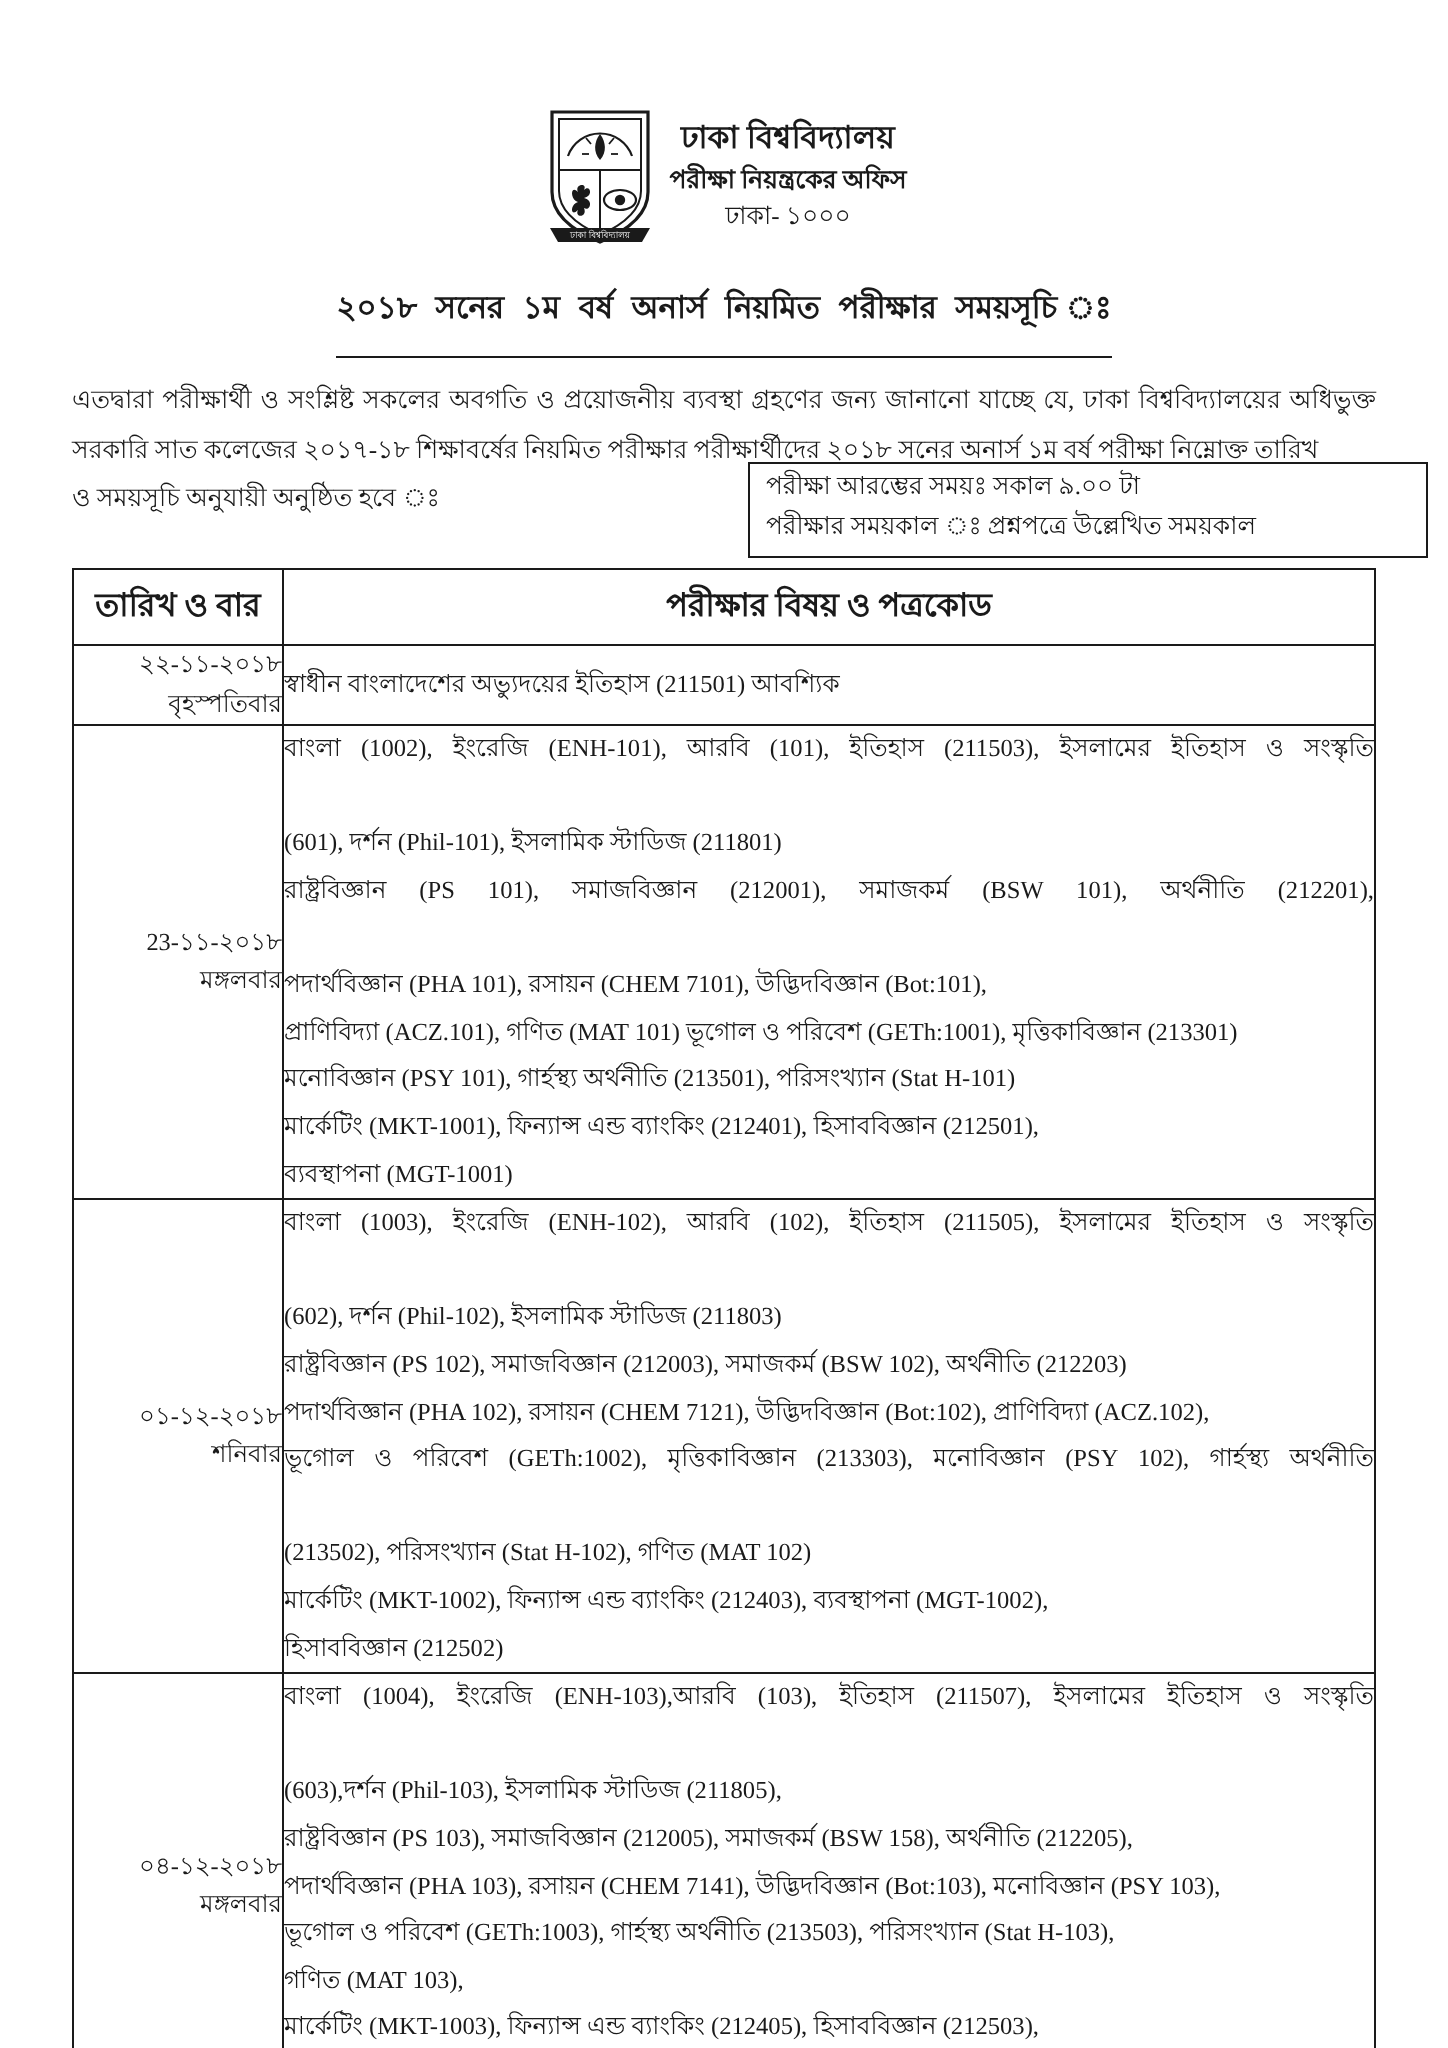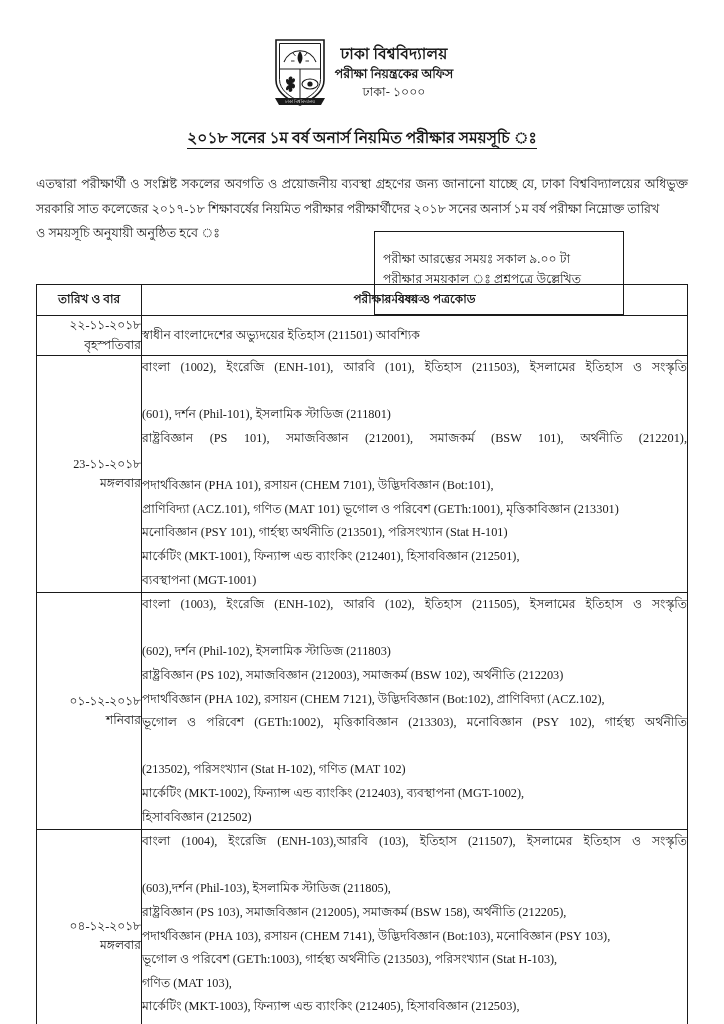--- a/index.html
+++ b/index.html
@@ -22,21 +22,21 @@
     padding: 0;
     position: relative;
   }
 
   
   .header {
     display: flex;
     justify-content: center;
     align-items: center;
     gap: 6px;
-    padding-top: 36px;
+    padding-top: 52px;
   }
   .crest {
     width: 58px;
     height: 72px;
     flex: 0 0 auto;
     display: block;
   }
   .header-lines {
     display: flex;
     flex-direction: column;
@@ -61,44 +61,45 @@
 
   
   .doc-title {
     text-align: center;
     margin-top: 18px;
     font-size: 15.5px;
     font-weight: 700;
   }
   .doc-title span {
     border-bottom: 1.4px solid #1a1a1a;
-    padding-bottom: 2px;
+    padding-bottom: 14px;
+    font-family: Liberation Mono, monospace;
   }
 
   
   .intro {
     margin: 20px 36px 4px 36px;
     font-size: 12.6px;
     line-height: 1.95;
     text-align: justify;
     text-justify: inter-word;
   }
   .intro .last-line {
     display: block;
     text-align: left;
   }
 
   
   .timing-box {
     position: absolute;
     left: 374px;
     top: 231px;
-    width: 250px;
+    width: 340px;
     border: 1.2px solid #1a1a1a;
-    padding: 18px 8px 4px 8px;
+    padding: 2px 8px 4px 8px;
     font-size: 12.4px;
     line-height: 1.6;
     background: #fff;
     box-sizing: border-box;
   }
 
   
   table.schedule {
     position: absolute;
     left: 36px;
@@ -114,21 +115,21 @@
     padding: 0;
   }
   th.col-date, td.cell-date {
     width: 96px;
     text-align: right;
   }
   th.col-subjects, td.cell-subjects {
     text-align: left;
   }
   table.schedule th {
-    font-size: 12px;
+    font-size: 16px;
     font-weight: 700;
     padding: 5px 4px;
     text-align: center;
   }
   td.cell-date {
     font-size: 12.2px;
     line-height: 1.6;
     padding: 6px 3px;
   }
   td.cell-date .d-date { display: block; }

